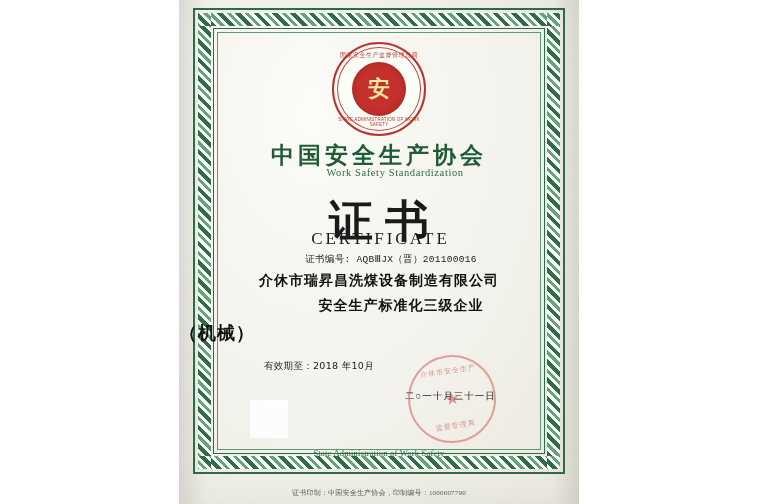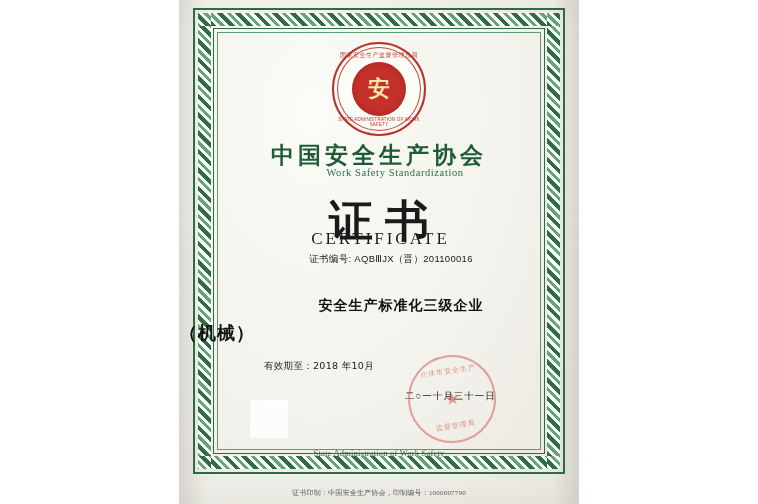--- a/index.html
+++ b/index.html
@@ -202,21 +202,21 @@
     font-family: "Liberation Serif", serif;
   }
   .cert-no {
     position: absolute;
     left: 0; right: 0;
     top: 253px;
     text-align: center;
     color: #1a1a1a;
     font-size: 9.5px;
     letter-spacing: 0.3px;
-    font-family: Liberation Sans, sans-serif;
+    font-family: Liberation Mono, monospace;
     padding-left: 24px;
   }
   .company {
     position: absolute;
     left: 0; right: 0;
     top: 272px;
     text-align: center;
     color: #111111;
     font-size: 14px;
     font-weight: bold;
@@ -379,20 +379,21 @@
       <div class="ring-text-bottom">STATE ADMINISTRATION OF WORK SAFETY</div>
     </div>
 
     <div class="title-cn">中国安全生产协会</div>
     <div class="title-en">Work Safety Standardization</div>
 
     <div class="cert-cn">证书</div>
     <div class="cert-en">CERTIFICATE</div>
 
     <div class="cert-no">证书编号: AQBⅢJX（晋）201100016</div>
+    <div class="company">介休市瑞昇昌洗煤设备制造有限公司</div>
     <div class="grade">安全生产标准化三级企业</div>
     <div class="category">（机械）</div>
 
     <div class="valid-until">有效期至：2018 年10月</div>
 
     <div class="qr"></div>
 
     <div class="issue-date">二○一十月三十一日</div>
 
     <div class="seal">

